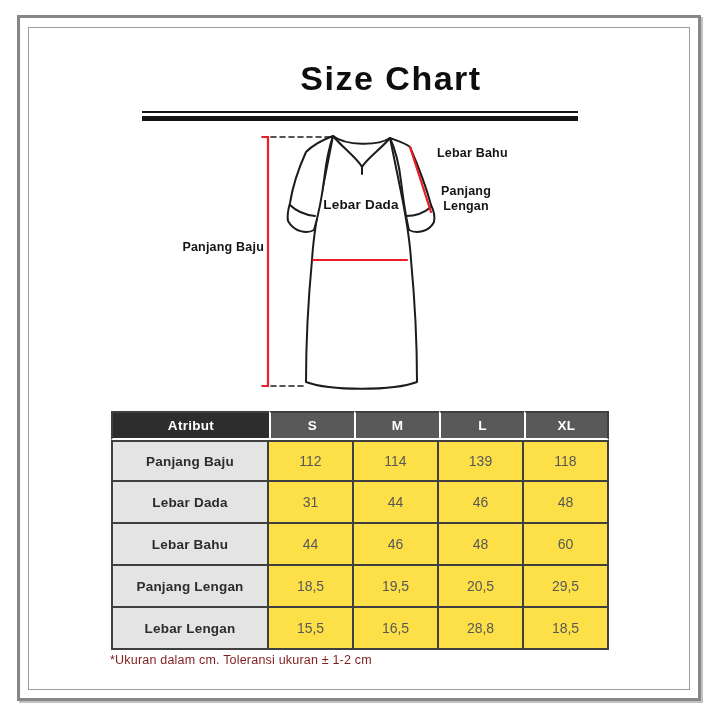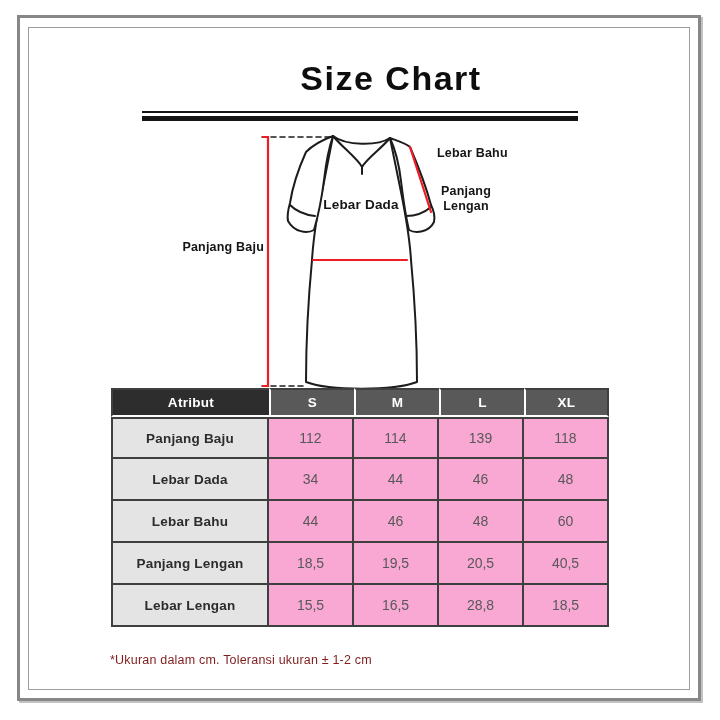--- a/index.html
+++ b/index.html
@@ -34,21 +34,21 @@
   .diag-label{
     position:absolute;font-weight:bold;color:#151515;font-size:12.5px;line-height:15px;
     letter-spacing:0.2px;white-space:nowrap;
   }
   .lbl-panjang-baju{right:456px;top:240px;text-align:right;}
   .lbl-lebar-dada{left:316px;top:197px;width:90px;text-align:center;font-size:13.5px;}
   .lbl-lebar-bahu{left:437px;top:146px;}
   .lbl-panjang-lengan{left:432px;top:184px;width:68px;text-align:center;}
 
   table.size-table{
-    position:absolute;left:111px;top:388px;width:498px;
+    position:absolute;left:111px;top:411px;width:498px;
     border-collapse:separate;border-spacing:0;table-layout:fixed;
   }
   .size-table th,.size-table td{box-sizing:border-box;padding:0;text-align:center;vertical-align:middle;}
   .size-table thead tr{height:29px;}
   .size-table thead th{
     color:#ffffff;font-size:13.5px;font-weight:bold;letter-spacing:0.3px;
     border-top:2px solid var(--border-dark);border-bottom:2px solid #ffffff;
   }
   .size-table thead th.attr{
     background:var(--header-dark);border-left:2px solid var(--border-dark);
@@ -57,21 +57,21 @@
     background:var(--header-gray);border-left:2px solid #ffffff;
   }
   .size-table thead th.size:last-child{border-right:2px solid var(--border-dark);margin-top:36px;}
   .size-table tbody tr{height:42px;}
   .size-table tbody th{
     background:var(--label-gray);color:#2c2c2c;font-size:13.5px;font-weight:bold;
     border-left:2px solid var(--border-dark);border-right:2px solid var(--border-dark);
     border-bottom:2px solid var(--border-dark);letter-spacing:0.2px;
   }
   .size-table tbody td{
-    background:#f9a8d4;color:#585858;font-size:14px;
+    background:#fde047;color:#585858;font-size:14px;
     border-right:2px solid var(--border-dark);border-bottom:2px solid var(--border-dark);margin-top:13px;
   }
   .size-table tbody tr:first-child th,
   .size-table tbody tr:first-child td{border-top:2px solid var(--border-dark);}
   .footnote{
     position:absolute;left:110px;top:653px;font-size:12.5px;color:#7f1d1d;letter-spacing:0.2px;
   }
 </style>
 </head>
 <body>
@@ -161,38 +161,38 @@
     <tbody>
         <tr>
           <th>Panjang Baju</th>
           <td>112</td>
           <td>114</td>
           <td>139</td>
           <td>118</td>
         </tr>
         <tr>
           <th>Lebar Dada</th>
-          <td>34</td>
+          <td>31</td>
           <td>44</td>
           <td>46</td>
           <td>48</td>
         </tr>
         <tr>
           <th>Lebar Bahu</th>
           <td>44</td>
           <td>46</td>
           <td>48</td>
           <td>60</td>
         </tr>
         <tr>
           <th>Panjang Lengan</th>
           <td>18,5</td>
           <td>19,5</td>
           <td>20,5</td>
-          <td>40,5</td>
+          <td>29,5</td>
         </tr>
         <tr>
           <th>Lebar Lengan</th>
           <td>15,5</td>
           <td>16,5</td>
           <td>28,8</td>
           <td>18,5</td>
         </tr>
       </tbody>
   </table>

